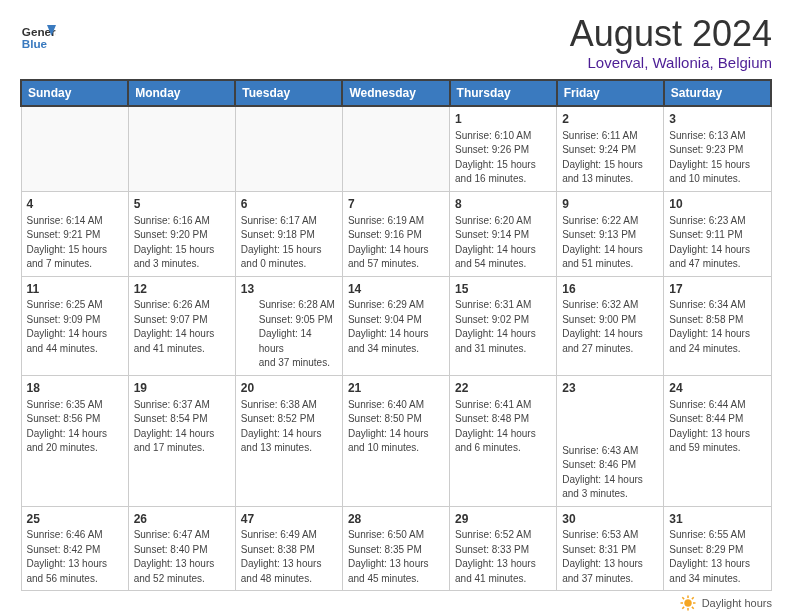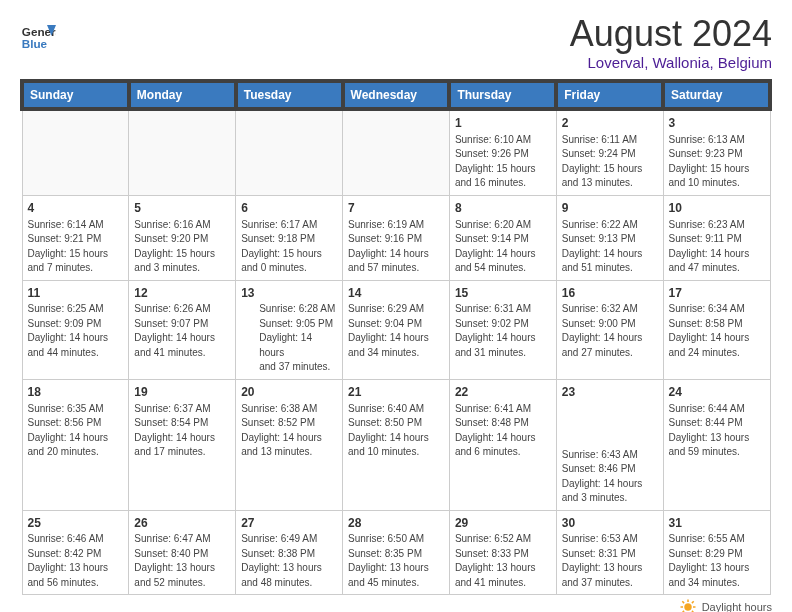--- a/index.html
+++ b/index.html
@@ -54,21 +54,21 @@
       width: 100%;
       table-layout: fixed;
     }
     .calendar th {
       background-color: #3a7abf;
       color: #fff;
       text-align: left;
       padding: 5px 6px;
       font-size: 12px;
       font-weight: bold;
-      border: 4px solid #404040;
+      border: 2px solid #404040;
     }
     .calendar td {
       border: 1px solid #ccc;
       vertical-align: top;
       padding: 4px 5px;
       font-size: 9.5px;
       color: #333;
       line-height: 1.4;
       background: #fff;
     }
@@ -317,21 +317,21 @@
 and 56 minutes.</div>
           </td>
           <td>
             <span class="day-number">26</span>
             <div class="day-info" style="white-space: pre-line;">Sunrise: 6:47 AM
 Sunset: 8:40 PM
 Daylight: 13 hours
 and 52 minutes.</div>
           </td>
           <td>
-            <span class="day-number">27</span>
+            <span class="day-number">47</span>
             <div class="day-info" style="white-space: pre-line;">Sunrise: 6:49 AM
 Sunset: 8:38 PM
 Daylight: 13 hours
 and 48 minutes.</div>
           </td>
           <td>
             <span class="day-number">28</span>
             <div class="day-info" style="white-space: pre-line;">Sunrise: 6:50 AM
 Sunset: 8:35 PM
 Daylight: 13 hours

